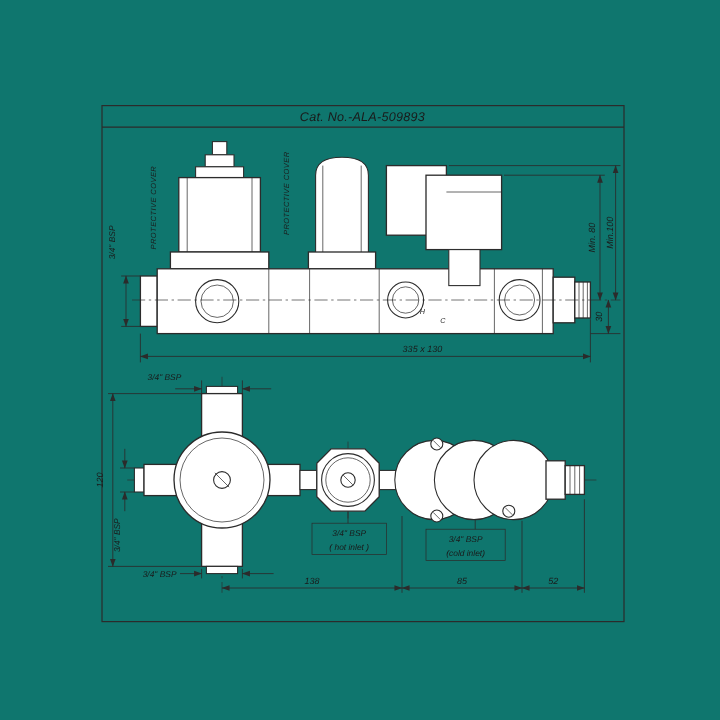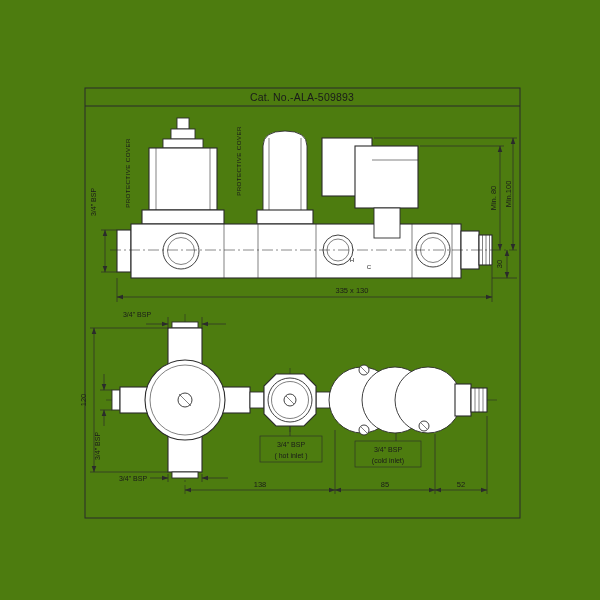--- a/index.html
+++ b/index.html
@@ -1,18 +1,18 @@
 <!DOCTYPE html>
 <html><head>
 <meta charset="utf-8">
 <style>
   html,body { margin:0; padding:0; background:#ffffff; }
   .page {
-    position:relative; width:600px; height:600px; background:#4d7c0f;
-    font-family:"Liberation Sans", sans-serif; overflow:hidden;
+    position:relative; width:600px; height:600px; background:#0f766e;
+    font-family:"Liberation Sans", sans-serif; overflow:hidden;font-style:italic;
   }
   svg { display:block; }
   svg text { fill:#1a1a1a; font-family:"Liberation Sans", sans-serif; }
   .t-title { font-size:10.5px; letter-spacing:0.2px; }
   .t-dim   { font-size:7.5px; }
   .t-lbl   { font-size:7px; }
   .t-tiny  { font-size:6.2px; letter-spacing:0.4px; }
   .t-mark  { font-size:6px; }
   .ol   { fill:#ffffff; stroke:#2b2b2b; stroke-width:1.1; }
   .ol-t { fill:#ffffff; stroke:#2b2b2b; stroke-width:0.9; }

